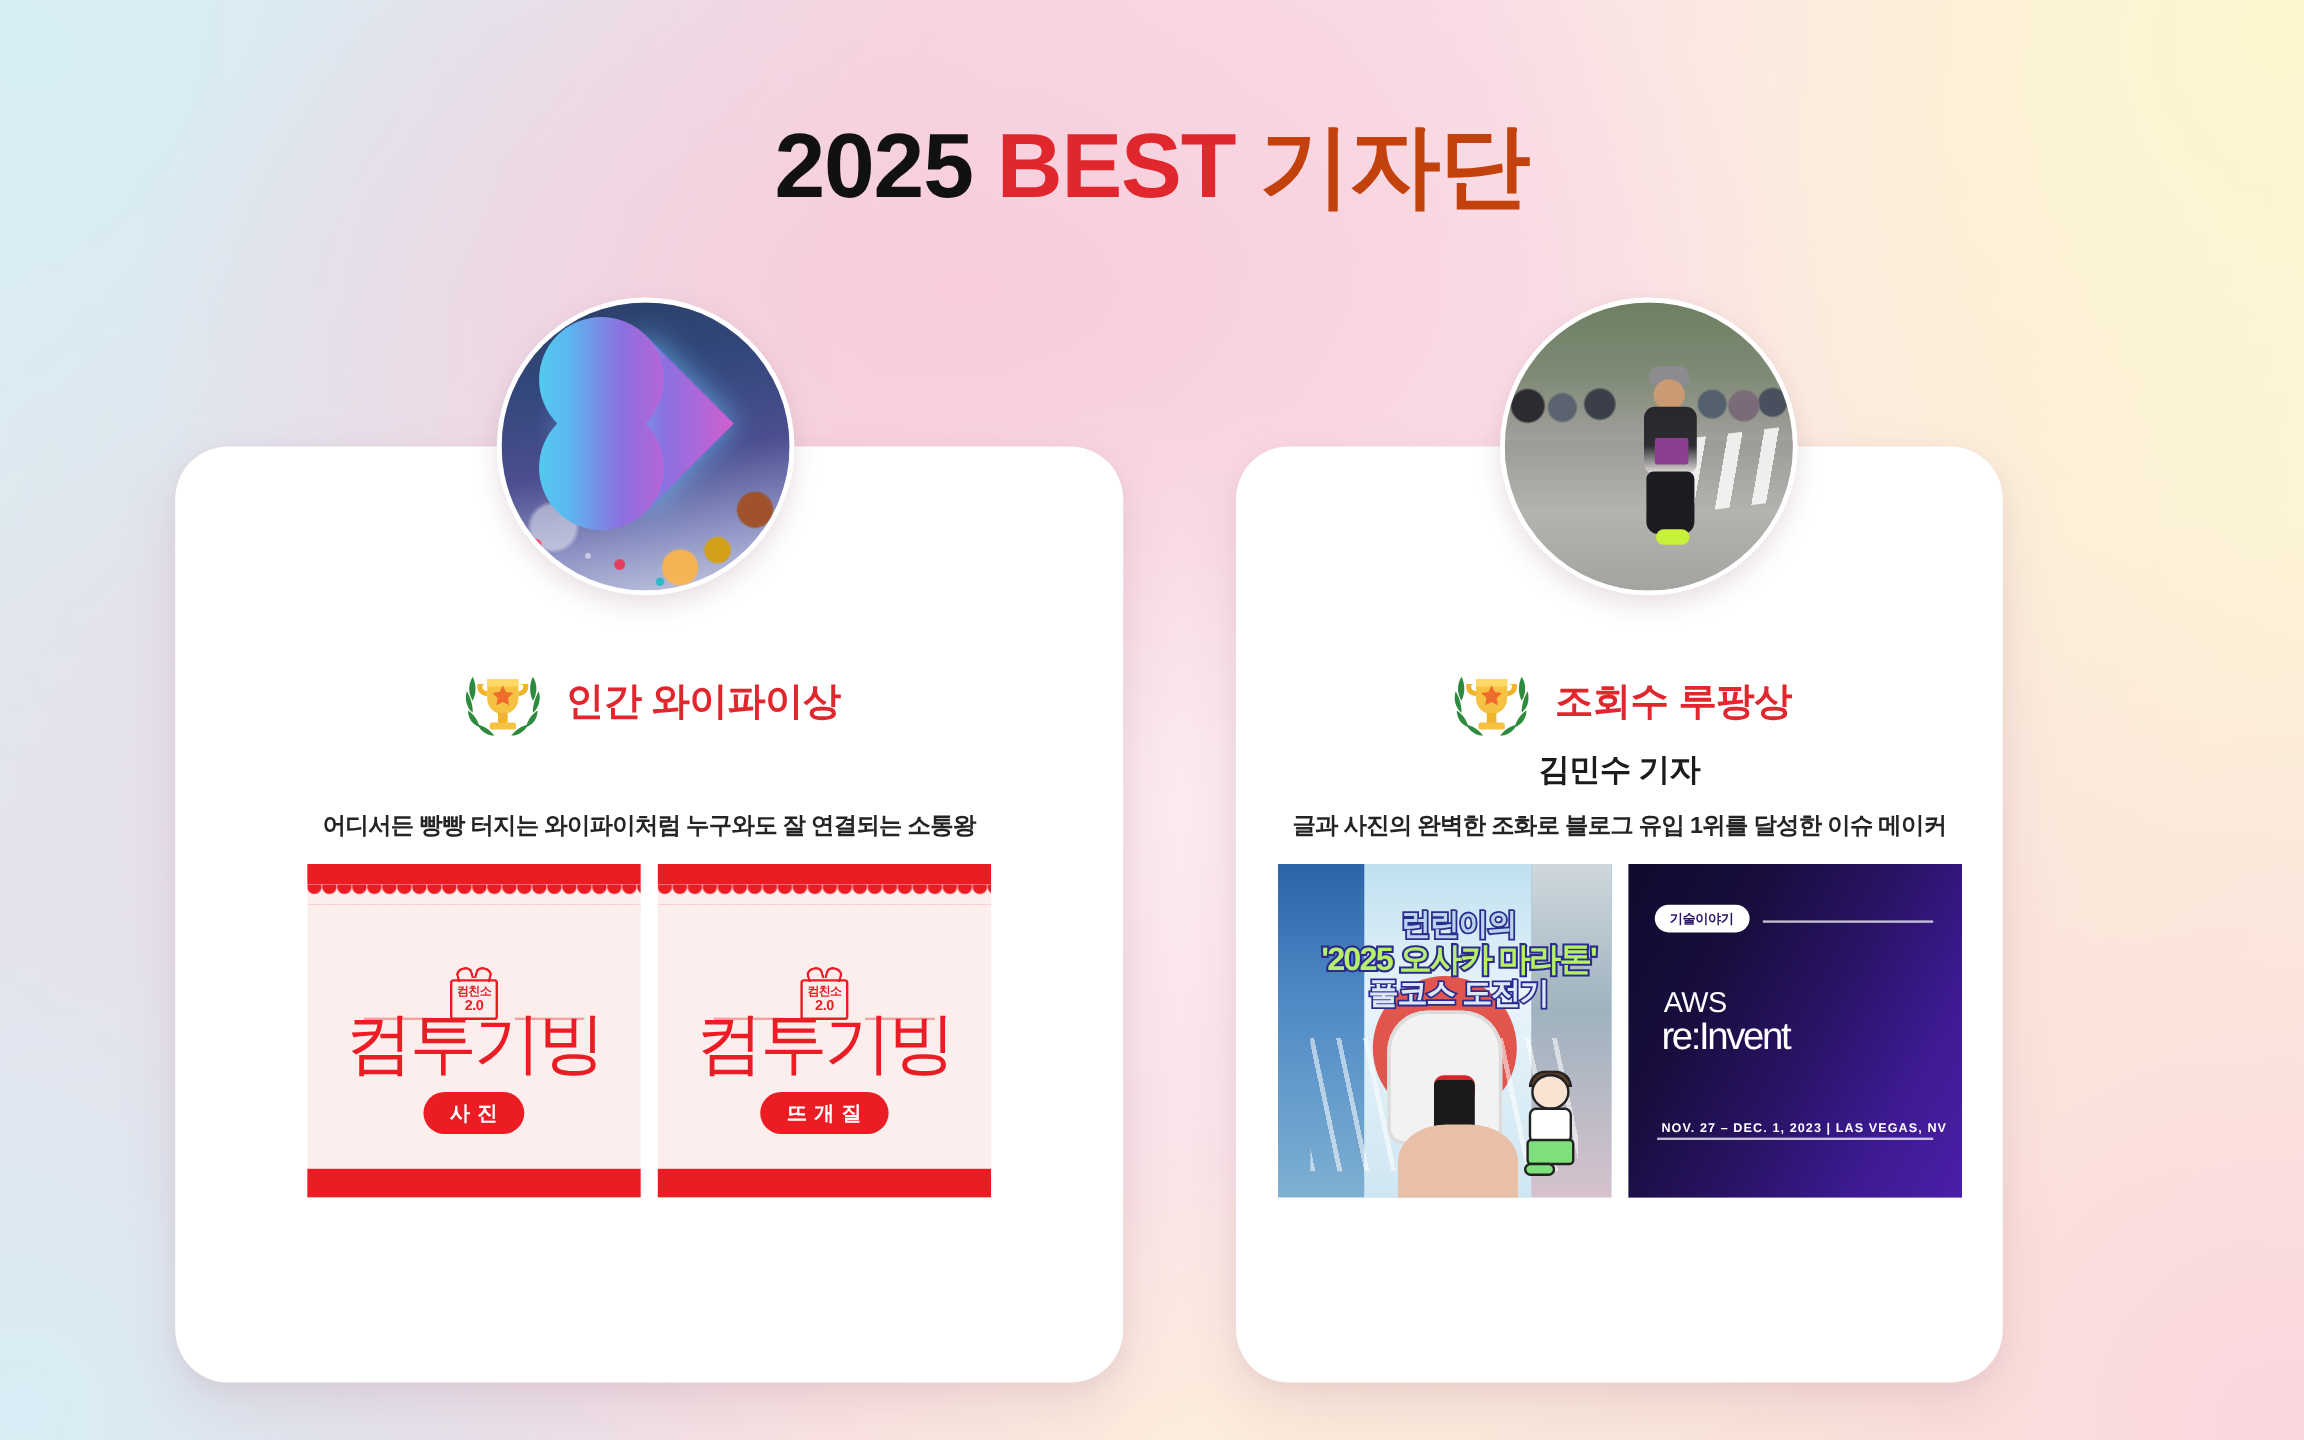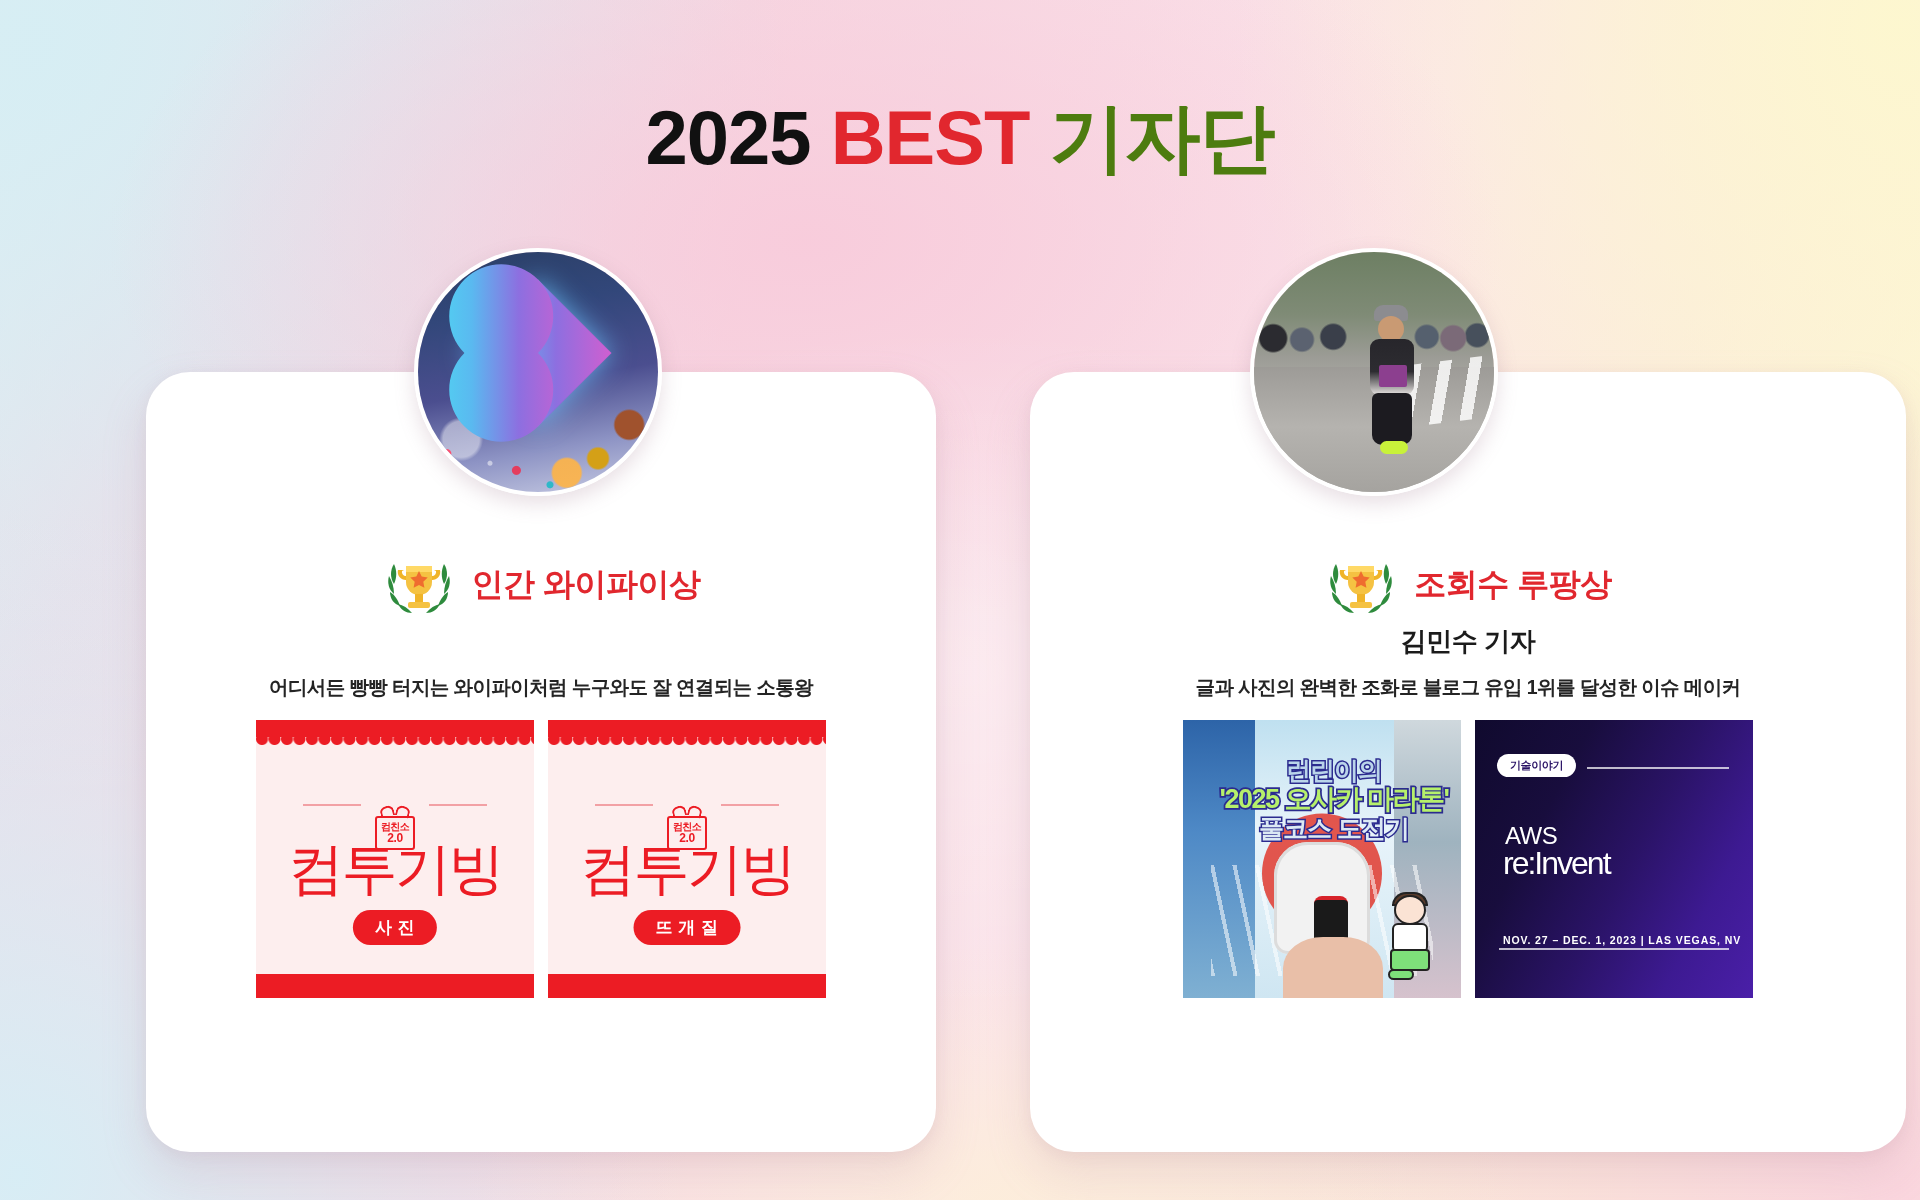--- a/index.html
+++ b/index.html
@@ -31,31 +31,31 @@
   #page { position: relative; z-index: 2; width: 1920px; height: 1200px; }
 
   
   .title {
     position: absolute; top: 88px; left: 0; width: 1920px;
     text-align: center;
     font-size: 76px; font-weight: 800; letter-spacing: -1px;
     color: #111; white-space: nowrap;
   }
   .title .red { color: #e1272e; }
-  .title .kr  { color: #4d7c0f; }
+  .title .kr  { color: #c2410c; }
 
   
   .card {
     position: absolute;
     background: #ffffff;
     border-radius: 44px;
     box-shadow: 0 22px 46px rgba(183,142,160,.20), 0 4px 14px rgba(183,142,160,.12);
   }
   #card-left  { left: 146px;  top: 372px; width: 790px; height: 780px; }
-  #card-right { left: 1030px; top: 372px; width: 876px; height: 780px; }
+  #card-right { left: 1030px; top: 372px; width: 639px; height: 780px; }
 
   
   .avatar {
     position: absolute;
     width: 248px; height: 248px;
     border-radius: 50%;
     overflow: hidden;
     border: 4px solid #ffffff;
     box-shadow: 0 8px 20px rgba(150,110,130,.22);
   }
@@ -155,21 +155,21 @@
 
   
   .poster { background: #fdeeee; position: relative; }
   .poster .topbar { position: absolute; left: 0; right: 0; top: 0; height: 17px; background: #ec1c24; }
   .poster .scallop {
     position: absolute; left: 0; right: 0; top: 17px; height: 17px;
     background-image: radial-gradient(circle at 6px 2px, #ec1c24 0 5.5px, rgba(236,28,36,0) 6.5px);
     background-size: 12.5px 17px; background-repeat: repeat-x;
   }
   .poster .botbar { position: absolute; left: 0; right: 0; bottom: 0; height: 24px; background: #ec1c24; }
-  .poster .mid { position: absolute; left: 0; right: 0; top: 84px; display: flex; align-items: flex-start; justify-content: center; gap: 10px; }
+  .poster .mid { position: absolute; left: 0; right: 0; top: 84px; display: flex; align-items: flex-end; justify-content: center; gap: 10px; }
   .poster .rule { width: 58px; height: 2px; background: #f2a0a4; }
   .poster .gift { width: 48px; height: 46px; position: relative; }
   .poster .gift .box {
     position: absolute; left: 4px; top: 12px; width: 40px; height: 34px;
     border: 2.5px solid #ec1c24; border-radius: 3px;
     display: flex; flex-direction: column; align-items: center; justify-content: center; line-height: 1;
   }
   .poster .gift .t1 { font-size: 10px; font-weight: 800; color: #ec1c24; letter-spacing: -.6px; }
   .poster .gift .t2 { font-size: 12px; font-weight: 800; color: #ec1c24; letter-spacing: -.4px; }
   .poster .gift .bow { position: absolute; left: 9px; top: 2px; width: 30px; height: 12px; }

